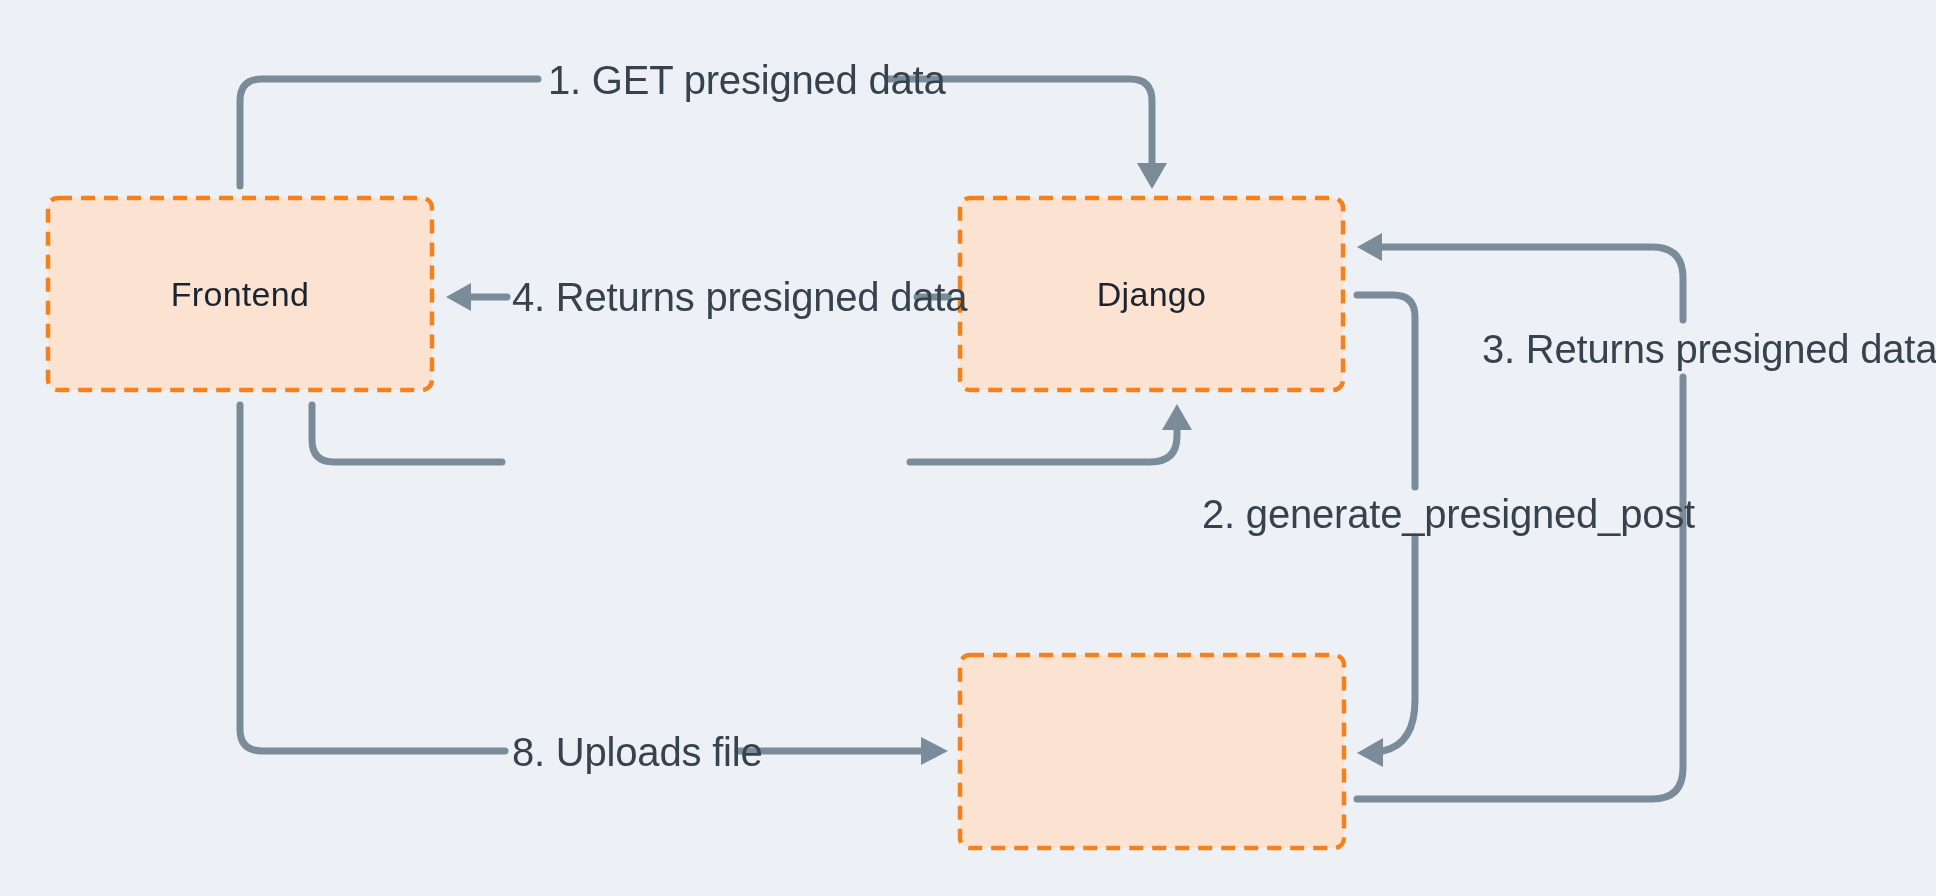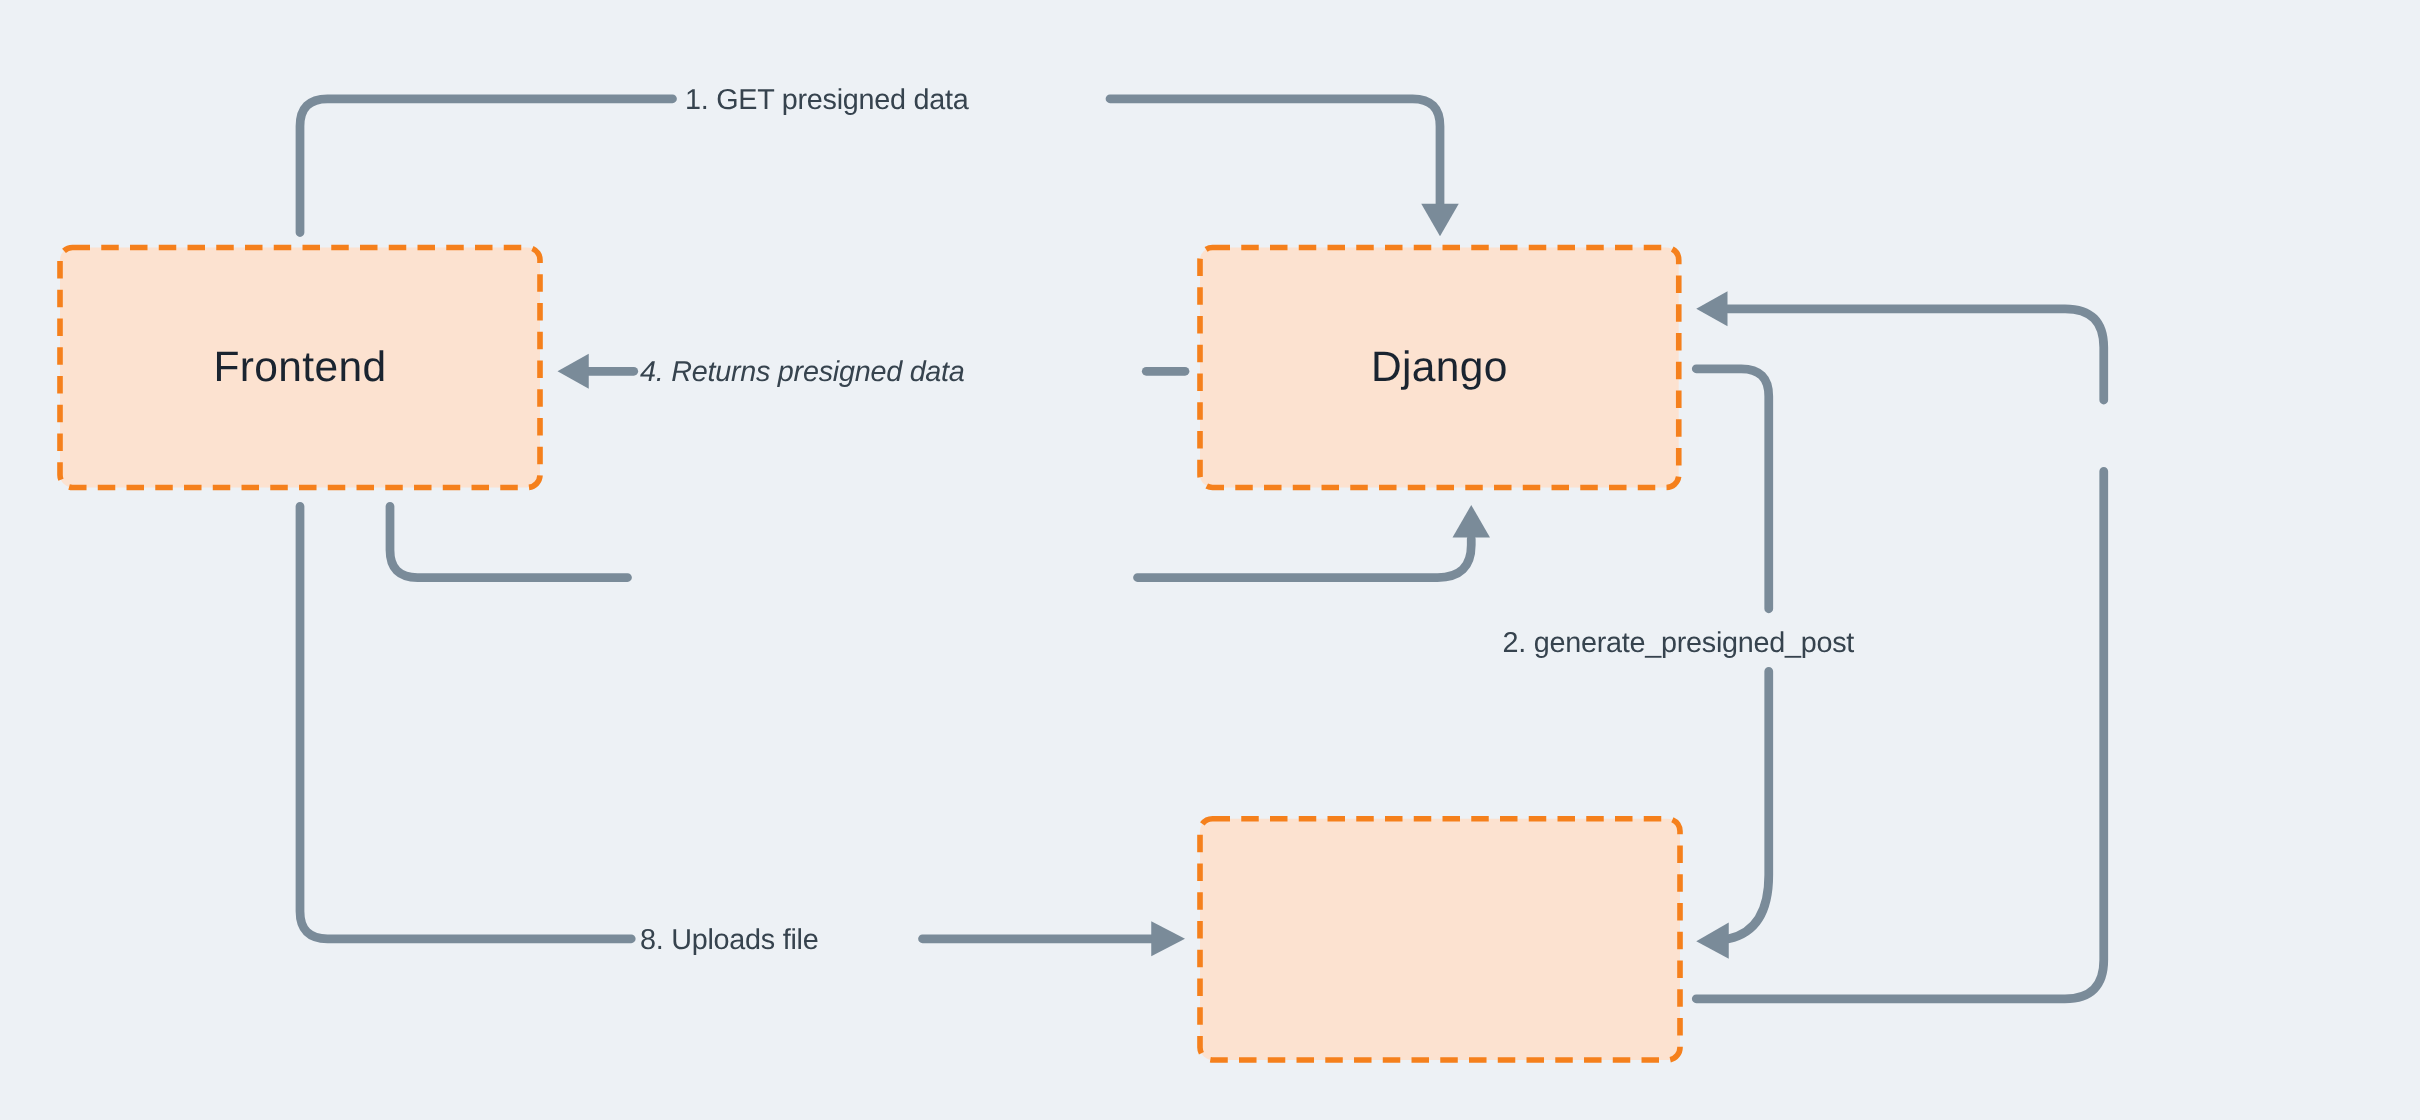--- a/index.html
+++ b/index.html
@@ -14,21 +14,21 @@
   html,body{width:1936px;height:896px;}
   body{font-family:"Liberation Sans","DejaVu Sans",sans-serif;background:var(--background);}
   .canvas{position:relative;width:1936px;height:896px;background:var(--background);overflow:hidden;}
   .layer{position:absolute;left:0;top:0;}
   .edge-path{fill:none;stroke:var(--connector);stroke-width:7;stroke-linecap:round;stroke-linejoin:round;}
   .arrow-head{fill:var(--connector);stroke:none;}
   .node-rect{fill:var(--node-fill);stroke:var(--node-border);stroke-width:4.5;stroke-dasharray:14 9;}
   .node-label{position:absolute;display:flex;align-items:center;justify-content:center;
     color:var(--node-label-text);font-size:34px;font-weight:400;letter-spacing:.3px;}
   .edge-label{position:absolute;transform:translateY(-50%);white-space:pre;
-    color:var(--edge-label-text);font-size:23px;font-weight:500;letter-spacing:-0.2px;}
+    color:var(--edge-label-text);font-size:40px;font-weight:500;letter-spacing:-0.2px;}
 </style>
 </head>
 <body>
 
 <div class="canvas">
 
   <svg class="layer" width="1936" height="896" viewBox="0 0 1936 896">
 
     <rect class="node-rect" x="48" y="198" width="384" height="192" rx="10"></rect>
     <rect class="node-rect" x="960" y="198" width="383" height="192" rx="10"></rect>
@@ -68,17 +68,18 @@
       <path class="edge-path" d="M 1357 799 L 1652 799 Q 1683 799 1683 768 L 1683 377"></path>
       <path class="edge-path" d="M 1683 320 L 1683 278 Q 1683 247 1652 247 L 1382 247"></path>
       <polygon class="arrow-head" points="1357,247 1382,233 1382,261"></polygon>
     </g>
   </svg>
 
   <div class="node-label" style="left:960px;top:198px;width:383px;height:192px;">Django</div>
   <div class="node-label" style="left:48px;top:198px;width:384px;height:192px;">Frontend</div>
 
   <div class="edge-label" style="left:548px;top:80px;">1. GET presigned data</div>
-  <div class="edge-label" style="left:512px;top:297px;font-style:italic;">4. Returns presigned data</div>
+  <div class="edge-label" style="left:512px;top:297px;">4. Returns presigned data</div>
   <div class="edge-label" style="left:512px;top:752px;">8. Uploads file</div>
   <div class="edge-label" style="left:1202px;top:514px;">2. generate_presigned_post</div>
+  <div class="edge-label" style="left:1482px;top:349px;">3. Returns presigned data</div>
 
 </div>
 
 </body></html>

